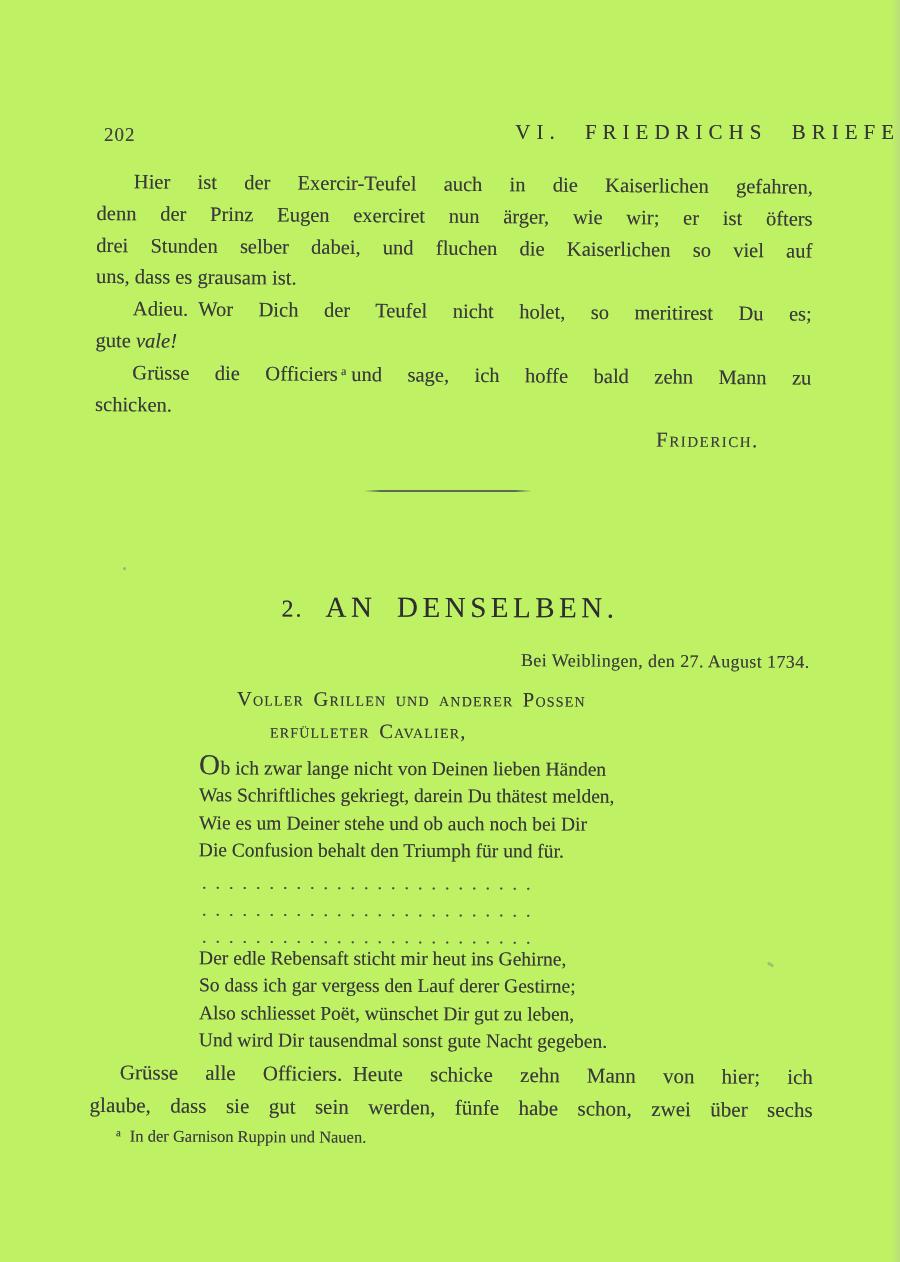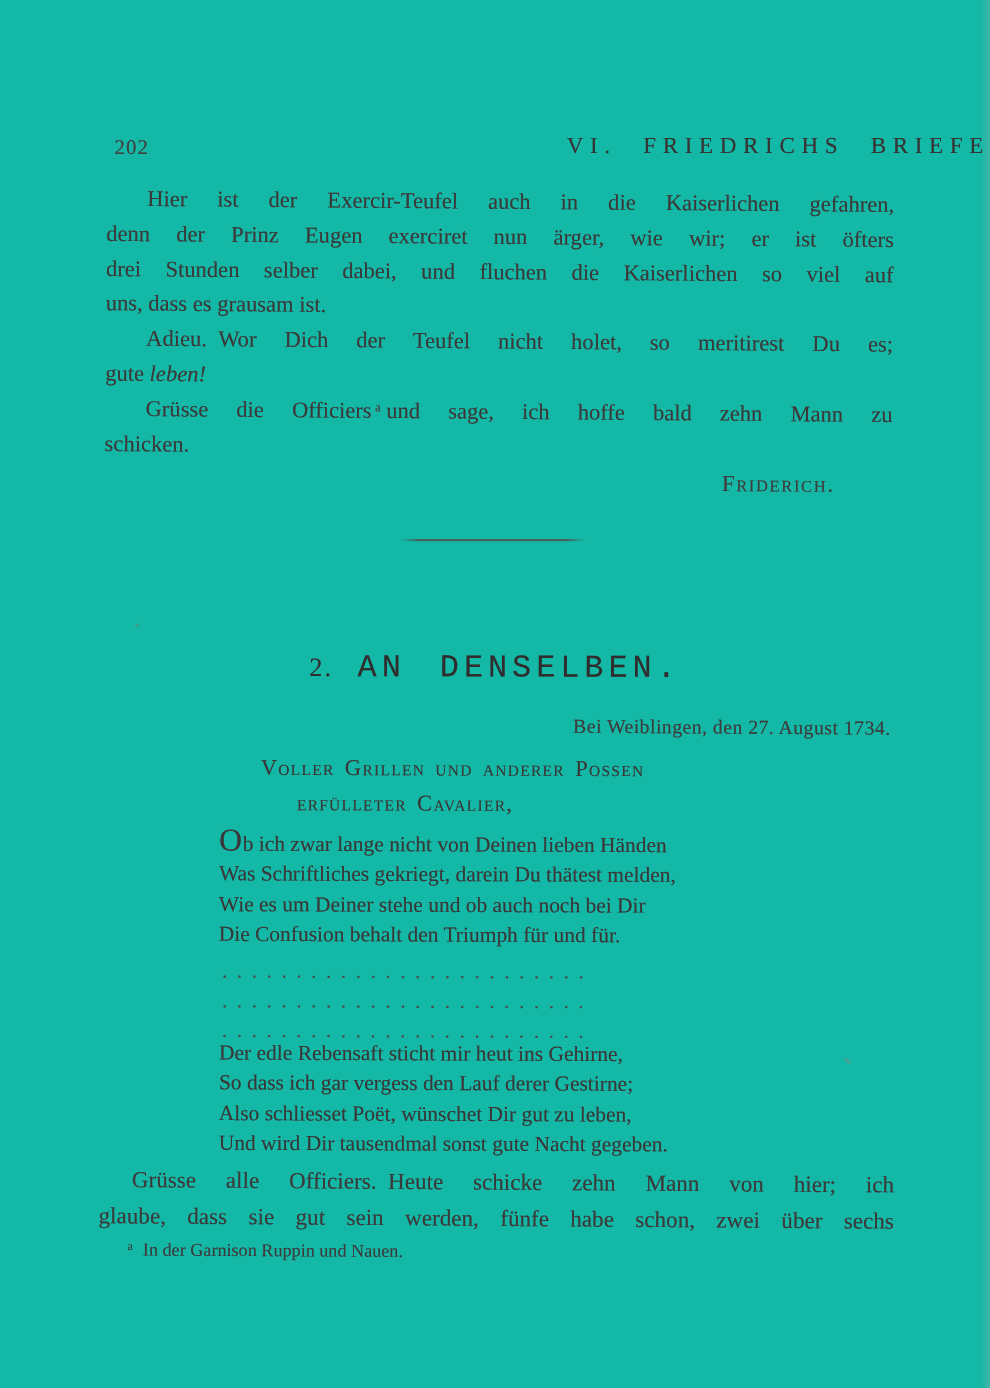--- a/index.html
+++ b/index.html
@@ -1,19 +1,19 @@
 <!DOCTYPE html>
 <html><head>
 <meta charset="utf-8">
 <style>
   html,body{margin:0;padding:0;}
   .page{
     position:relative;
     width:900px;height:1262px;
-    background:#14b8a6;
+    background:#bef264;
     font-family:"Liberation Serif","DejaVu Serif",serif;
     color:#3a3a3a;
     overflow:hidden;
     text-shadow:0 0 .5px rgba(70,70,70,.55);
   }
   .page::after{
     content:"";position:absolute;right:0;top:0;bottom:0;width:9px;
     background:linear-gradient(to left, rgba(175,175,168,.28), rgba(175,175,168,0));
     pointer-events:none;
   }
@@ -48,21 +48,21 @@
     background:linear-gradient(to right, rgba(80,80,80,0), rgba(80,80,80,.85) 10%, rgba(80,80,80,.85) 90%, rgba(80,80,80,0));
   }
 
   
   .heading{
     position:absolute;top:591px;left:0;right:0;margin:0;
     text-align:center;font-weight:normal;color:#2e2e2e;
     transform:rotate(.15deg);
   }
   .hnum{font-size:24px;letter-spacing:2px;margin-right:22px;}
-  .htitle{font-size:29px;letter-spacing:4.5px;word-spacing:9px;font-family:Liberation Mono, monospace;}
+  .htitle{font-size:29px;letter-spacing:4.5px;word-spacing:9px;}
 
   .dateline{
     position:absolute;top:651px;right:90px;
     font-size:18px;letter-spacing:.4px;color:#3c3c3c;
     transform:rotate(.35deg);
   }
 
   .salutation{
     position:absolute;top:683px;left:237px;
     font-variant:small-caps;font-size:20.5px;line-height:32px;
@@ -120,21 +120,21 @@
 
   <section class="letter1">
     <div class="para">
       <div class="line jl indent">Hier ist der Exercir-Teufel auch in die Kaiserlichen gefahren,</div>
       <div class="line jl">denn der Prinz Eugen exerciret nun ärger, wie wir; er ist öfters</div>
       <div class="line jl">drei Stunden selber dabei, und fluchen die Kaiserlichen so viel auf</div>
       <div class="line">uns, dass es grausam ist.</div>
     </div>
     <div class="para">
       <div class="line jl indent">Adieu. Wor Dich der Teufel nicht holet, so meritirest Du es;</div>
-      <div class="line"><span>gute </span><em>leben!</em></div>
+      <div class="line"><span>gute </span><em>vale!</em></div>
     </div>
     <div class="para">
       <div class="line jl indent"><span>Grüsse die Officiers</span><sup class="fnmark">a</sup><span>und sage, ich hoffe bald zehn Mann zu</span></div>
       <div class="line">schicken.</div>
     </div>
     <div class="signature">Friderich.</div>
   </section>
 
   <div class="rule"></div>
 

